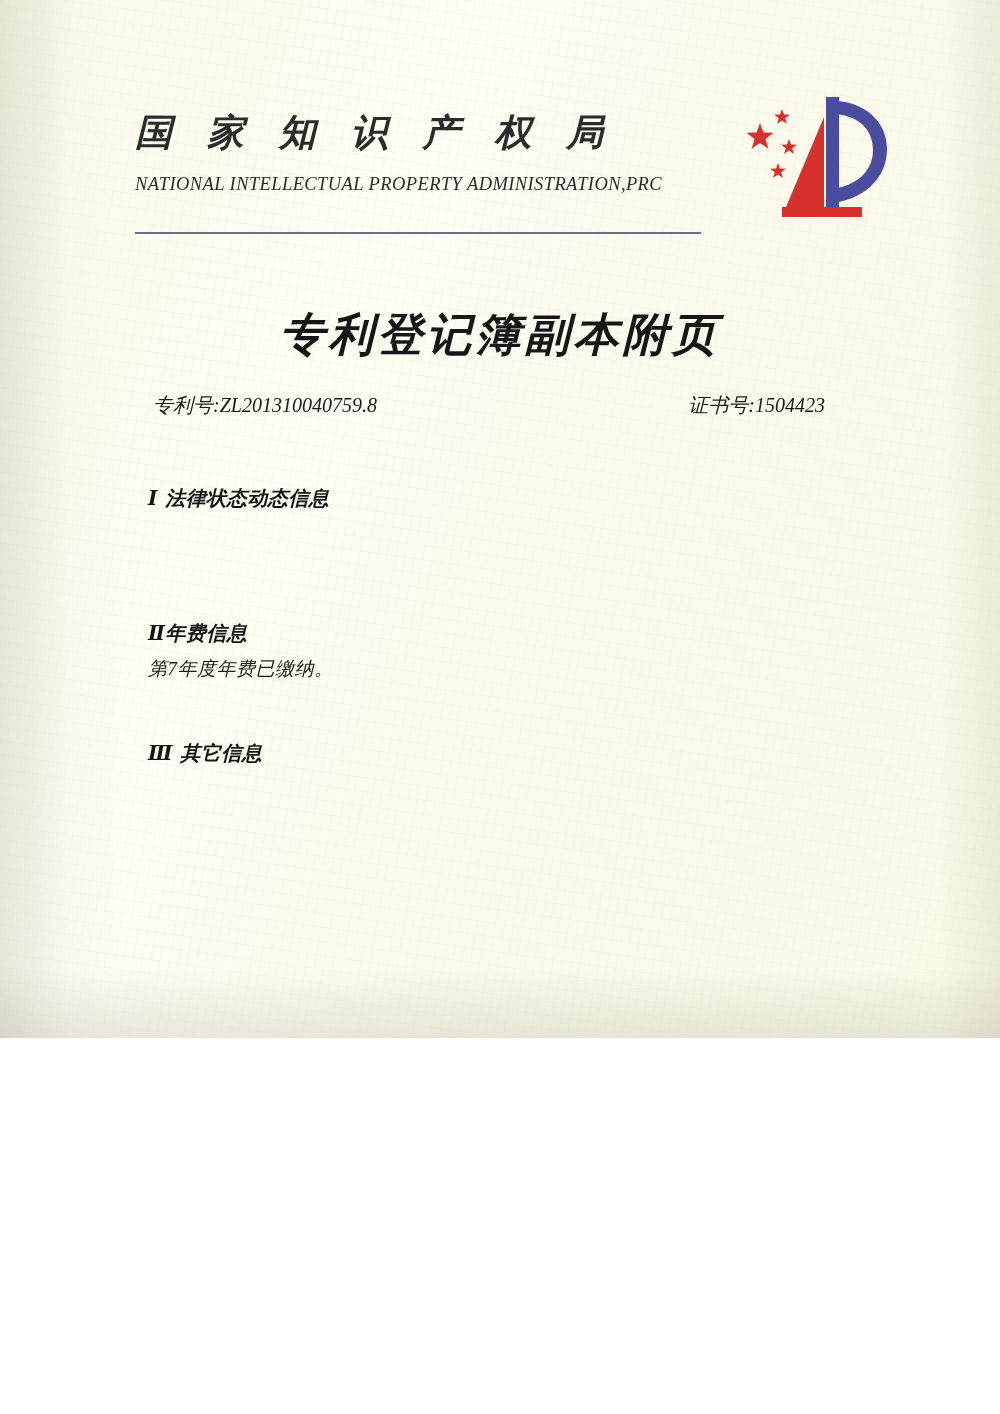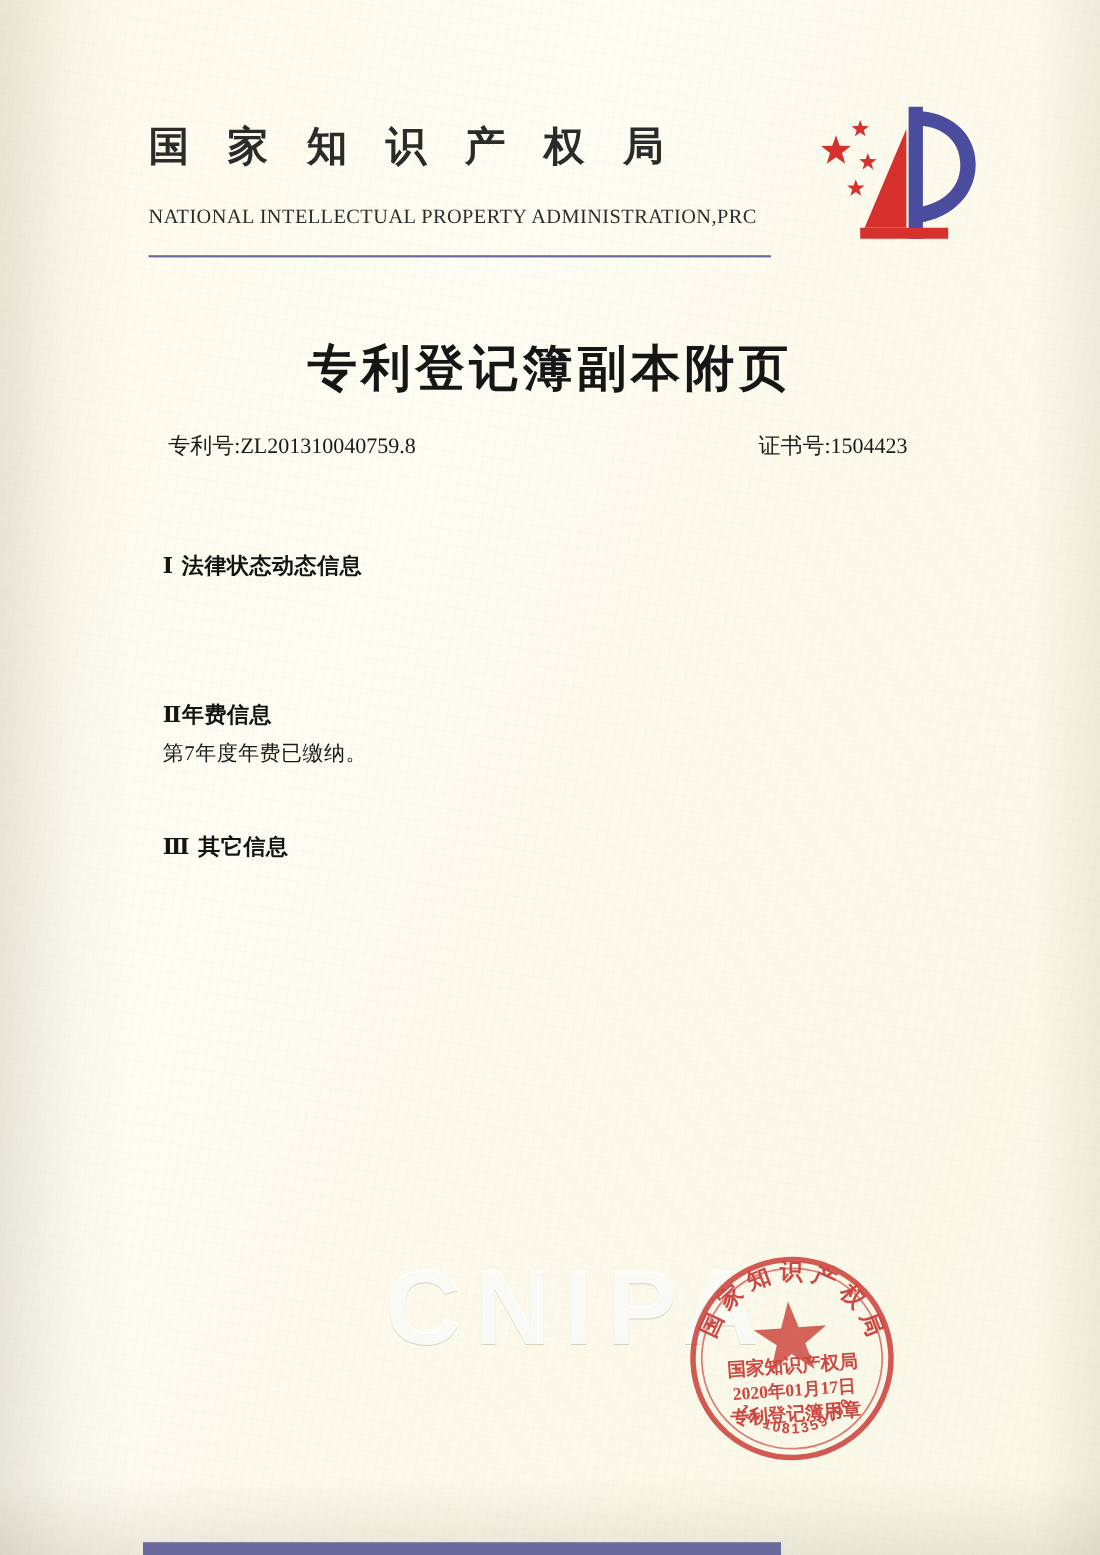--- a/index.html
+++ b/index.html
@@ -6,24 +6,25 @@
     margin: 0;
     padding: 0;
     background: #ffffff;
   }
   body {
     font-family: "Liberation Serif", "DejaVu Serif", serif;
   }
   .page {
     position: relative;
     width: 1000px;
-    height: 1414px;
+    height: 1038px;
     overflow: hidden;
     background: #fdfcef;
     background: linear-gradient(115deg, #fbfaea 0%, #fdfcf2 35%, #fbf9ea 60%, #f9f7e6 100%);
+    font-style: italic;
   }
   
   .paper-texture {
     position: absolute;
     inset: 0;
     background:
       repeating-linear-gradient(100deg, rgba(0,0,0,0.012) 0px, rgba(0,0,0,0.012) 1px, rgba(255,255,255,0) 1px, rgba(255,255,255,0) 9px),
       repeating-linear-gradient(8deg, rgba(0,0,0,0.010) 0px, rgba(0,0,0,0.010) 1px, rgba(255,255,255,0) 1px, rgba(255,255,255,0) 14px);
     pointer-events: none;
   }
@@ -58,21 +59,21 @@
   }
   .org-cn {
     font-family: "DejaVu Serif", "Liberation Serif", serif;
     font-size: 37px;
     font-weight: 700;
     letter-spacing: 11px;
     color: #2b2b2b;
     white-space: nowrap;
   }
   .org-en {
-    margin-top: 30px;
+    margin-top: 16px;
     font-family: "Liberation Serif", "DejaVu Serif", serif;
     font-size: 18.5px;
     letter-spacing: 0.4px;
     color: #2b2b2b;
     white-space: nowrap;
   }
   .header-rule {
     position: absolute;
     left: 135px;
     top: 232px;
@@ -119,21 +120,21 @@
   }
   .numbers-row .cell { white-space: nowrap; }
 
   
   .sections {
     position: absolute;
     left: 148px;
     top: 485px;
     width: 700px;
   }
-  .section { margin-bottom: 0; margin-top: 16px; }
+  .section { margin-bottom: 0; }
   .section-heading {
     font-family: "DejaVu Serif", "Liberation Serif", serif;
     font-size: 20px;
     font-weight: 700;
     color: #141414;
     letter-spacing: 0.5px;
   }
   .section-body {
     margin-top: 9px;
     font-family: "Liberation Serif", "DejaVu Serif", serif;

